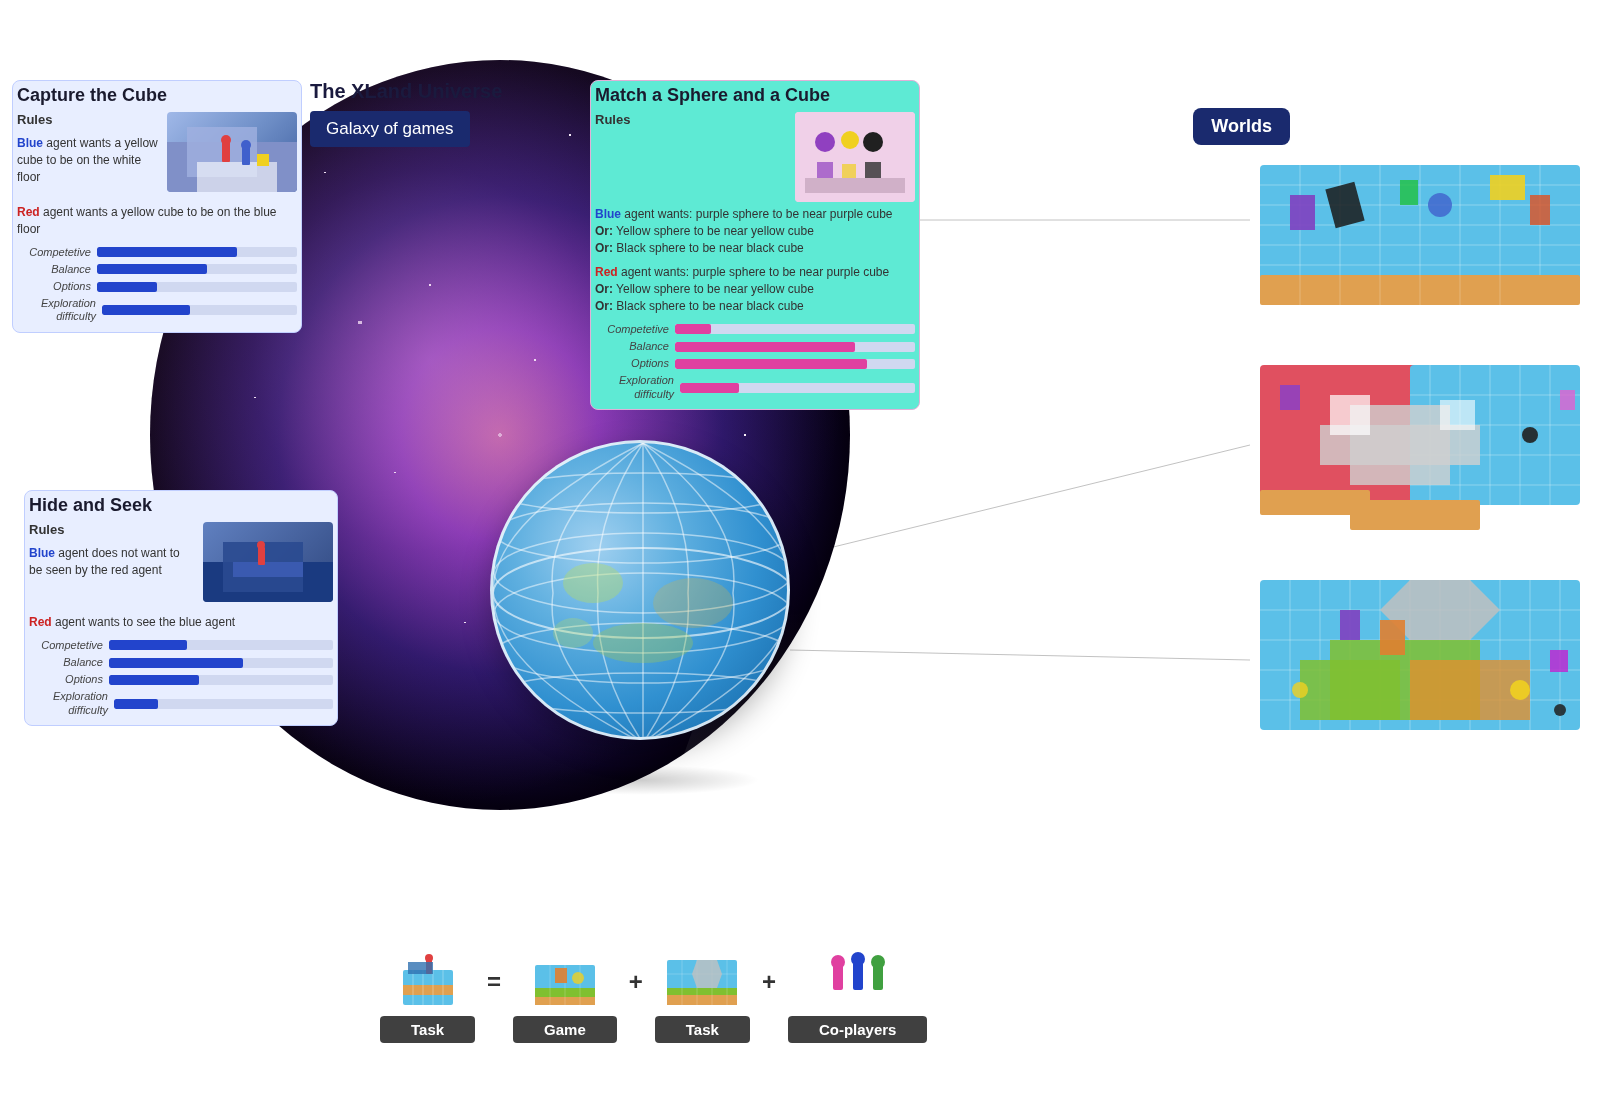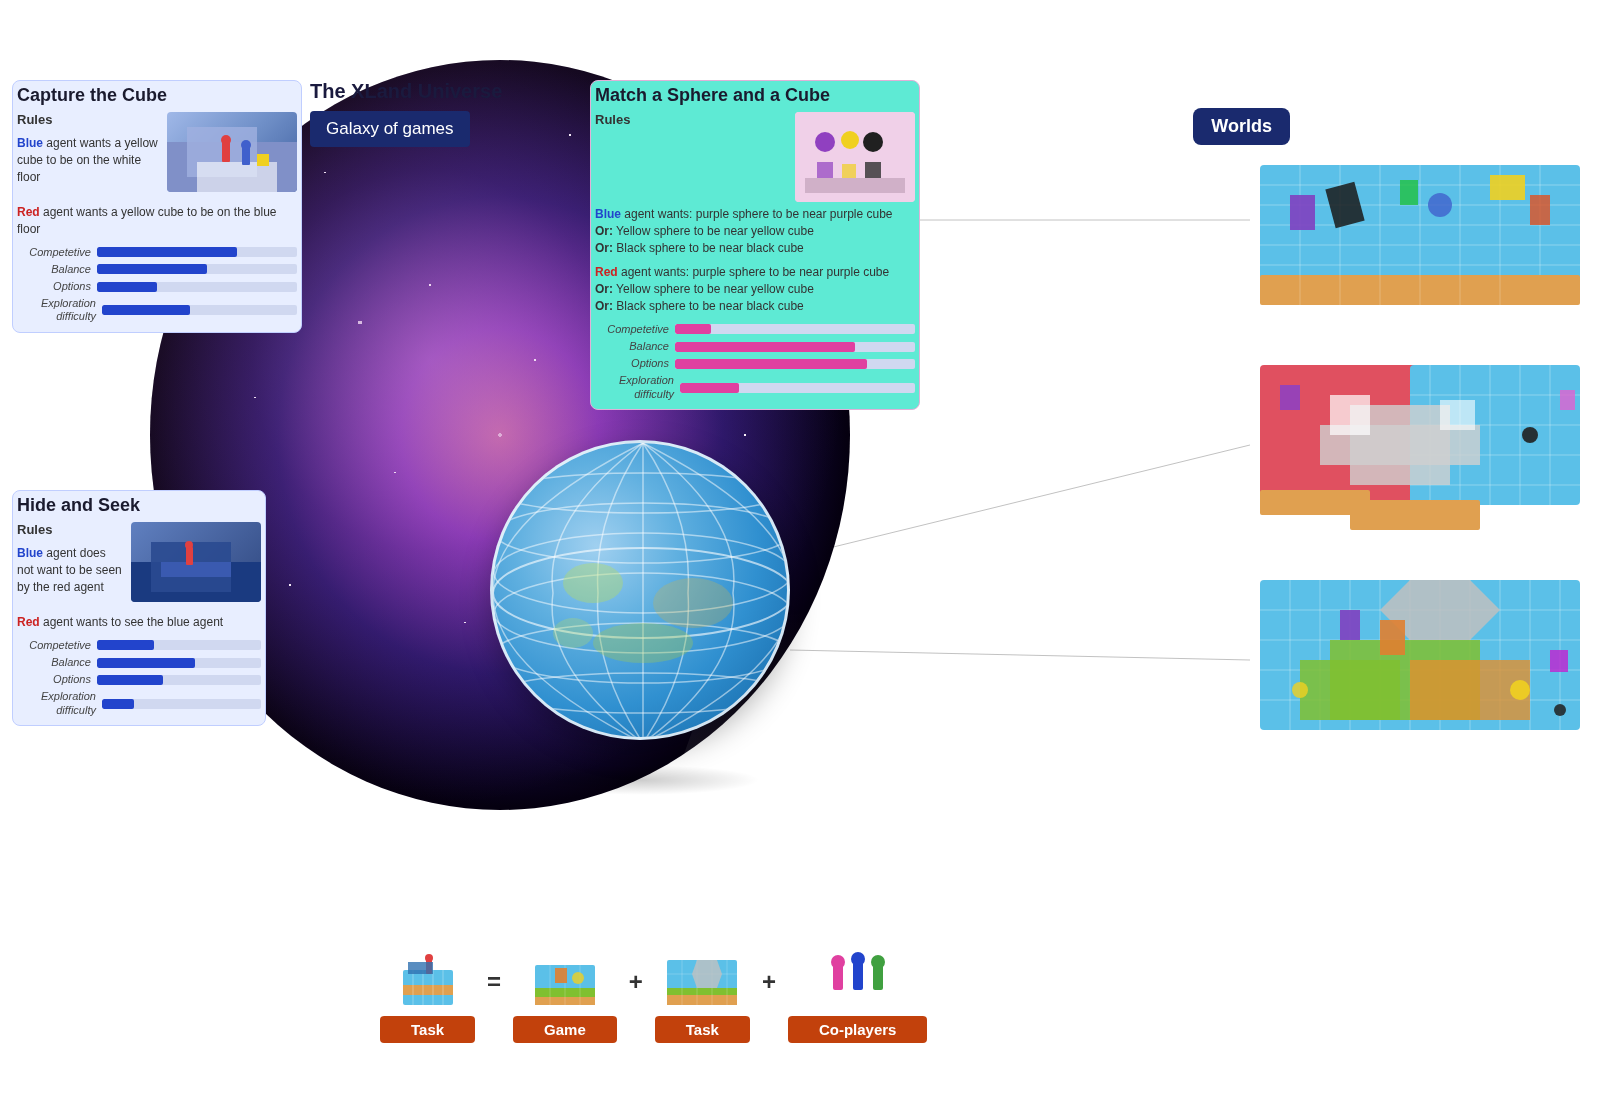--- a/index.html
+++ b/index.html
@@ -148,23 +148,23 @@
 
     
     .card-capture {
       left: 12px;
       top: 80px;
       width: 290px;
     }
 
     
     .card-hide {
-      left: 12px;
+      left: 24px;
       top: 490px;
-      width: 254px;
+      width: 314px;
     }
 
     
     .card-match {
       left: 590px;
       top: 80px;
       width: 330px;
       background: #5eead4;
       border-color: #e0b0d8;
     }
@@ -317,21 +317,21 @@
       gap: 6px;
     }
 
     .formula-icon {
       width: 80px;
       height: 70px;
       position: relative;
     }
 
     .formula-label {
-      background: #c2410c;
+      background: #404040;
       color: white;
       padding: 5px 31px;
       border-radius: 4px;
       font-size: 15px;
       font-weight: bold;
     }
 
     .formula-op {
       font-size: 24px;
       font-weight: bold;

